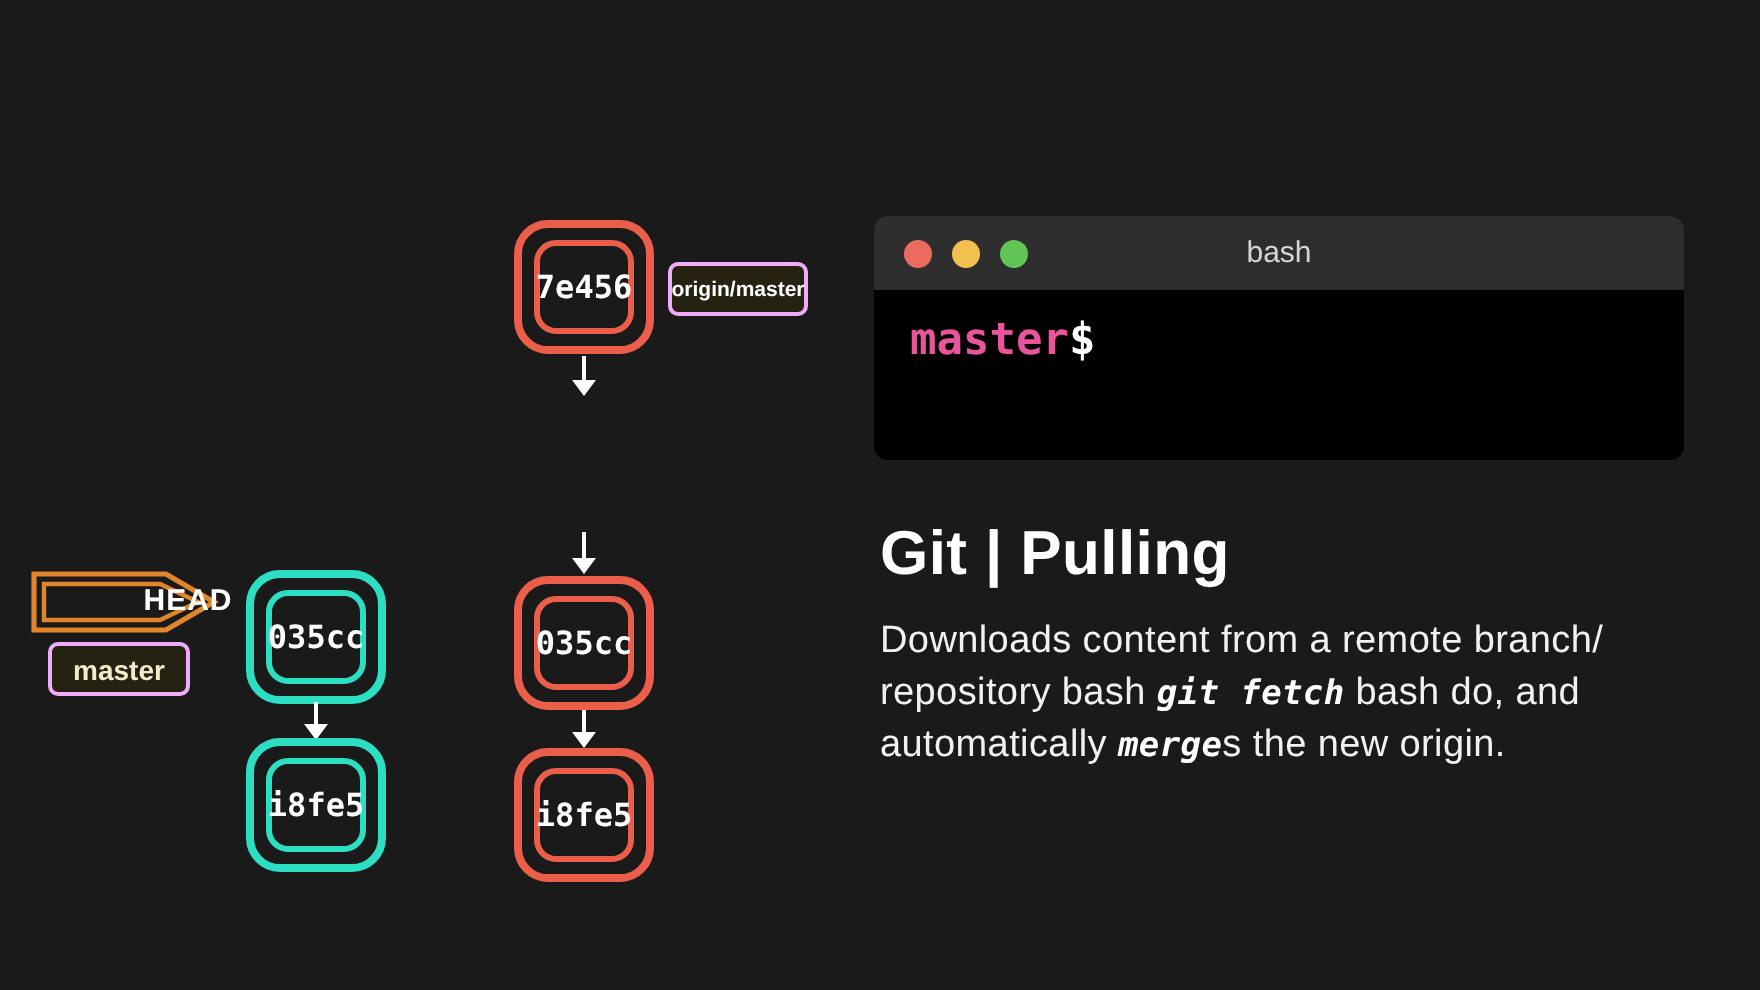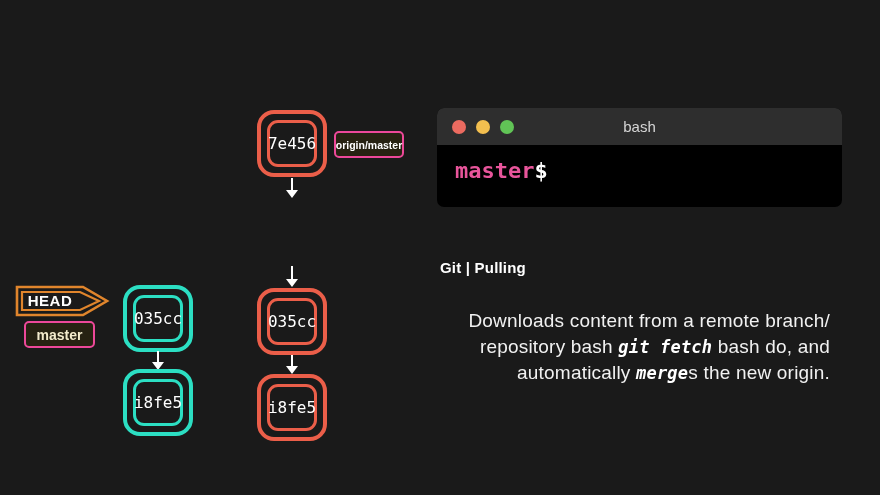--- a/index.html
+++ b/index.html
@@ -2,59 +2,59 @@
 <html><head>
 <meta charset="utf-8">
 <style>
   html,body{margin:0;padding:0;background:#1a1a1a;}
   .canvas{
     position:relative;width:880px;height:495px;background:#1a1a1a;
     font-family:"Liberation Sans",sans-serif;overflow:hidden;
   }
   
   .node{position:absolute;width:70px;height:67px;border:4px solid;border-radius:17px;
-        padding:6px;box-sizing:border-box;background:transparent;}
+        padding:6px;box-sizing:border-box;background:transparent;font-weight:bold;}
   .node .inner{width:100%;height:100%;border:3px solid;border-radius:11px;box-sizing:border-box;
         display:flex;align-items:center;justify-content:center;
         font-family:"DejaVu Sans Mono",monospace;font-size:16px;color:#fff;}
   .node.teal,.node.teal .inner{border-color:#2CDFC3;}
   .node.red,.node.red .inner{border-color:#EB5E49;}
   
   .arrow{position:absolute;width:14px;display:flex;flex-direction:column;align-items:center;}
   .arrow .shaft{width:2px;flex:1;background:#fff;}
   .arrow .tip{width:0;height:0;border-left:6px solid transparent;border-right:6px solid transparent;
         border-top:8px solid #fff;}
   
-  .tag{position:absolute;border:2px solid #ec4899;border-radius:5px;background:#262212;
+  .tag{position:absolute;border:2px solid #f0abfc;border-radius:5px;background:#262212;
         color:#fff;font-weight:bold;display:flex;align-items:center;justify-content:center;
         box-sizing:border-box;}
   .tag.master{left:24px;top:321px;width:71px;height:27px;font-size:14px;color:#f3eccc;}
   .tag.origin{left:334px;top:131px;width:70px;height:27px;font-size:10.5px;}
   
   .head-banner{position:absolute;left:15px;top:285px;width:96px;height:32px;}
   .head-banner svg{position:absolute;left:0;top:0;}
   .head-banner .txt{position:absolute;left:2px;top:1px;width:66px;height:30px;line-height:30px;
-        text-align:center;color:#fff;font-weight:bold;font-size:15px;letter-spacing:0.5px;}
+        text-align:center;color:#fff;font-weight:bold;font-size:15px;letter-spacing:0.5px;padding-left:44px;}
   
-  .terminal{position:absolute;left:437px;top:108px;width:405px;height:99px;border-radius:7px;
+  .terminal{position:absolute;left:437px;top:108px;width:405px;height:122px;border-radius:7px;
         overflow:hidden;background:#000;}
   .titlebar{height:37px;background:#2E2E2E;position:relative;display:flex;align-items:center;}
   .dots{position:absolute;left:15px;top:0;height:37px;display:flex;align-items:center;gap:10px;}
   .dot{width:14px;height:14px;border-radius:50%;}
   .dot.r{background:#EC6B60;}.dot.y{background:#F3BF4F;}.dot.g{background:#61C456;}
   .titlebar .title{flex:1;text-align:center;color:#D6D6D6;font-size:15px;}
   .term-body{padding:13px 0 0 18px;font-family:"DejaVu Sans Mono",monospace;
         font-size:22px;font-weight:bold;}
   .prompt-branch{color:#E8559B;}
   .prompt-symbol{color:#fff;}
   
   .section-title{position:absolute;left:440px;top:259px;margin:0;color:#fff;
-        font-size:15px;font-weight:bold;letter-spacing:0.2px;}
+        font-size:31px;font-weight:bold;letter-spacing:0.2px;}
   .desc{position:absolute;left:440px;top:308px;width:390px;margin:0;color:#F1F1F1;
-        font-size:19px;line-height:25.5px;letter-spacing:0.2px;text-align:right;}
+        font-size:19px;line-height:25.5px;letter-spacing:0.2px;}
   .desc .code{font-family:"DejaVu Sans Mono",monospace;font-weight:bold;font-size:17px;color:#fff;font-style:italic;}
 </style>
 </head>
 <body>
 
 <div class="canvas">
 
   <div class="head-banner">
     <svg width="96" height="32" viewBox="0 0 96 32">
       <polygon points="2,2 68,2 92,16 68,30 2,30" fill="none" stroke="#E0852C" stroke-width="2.6"></polygon>

